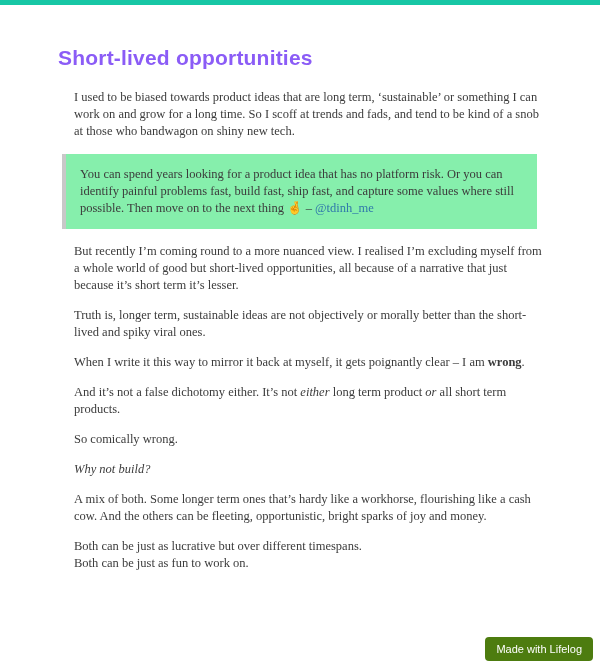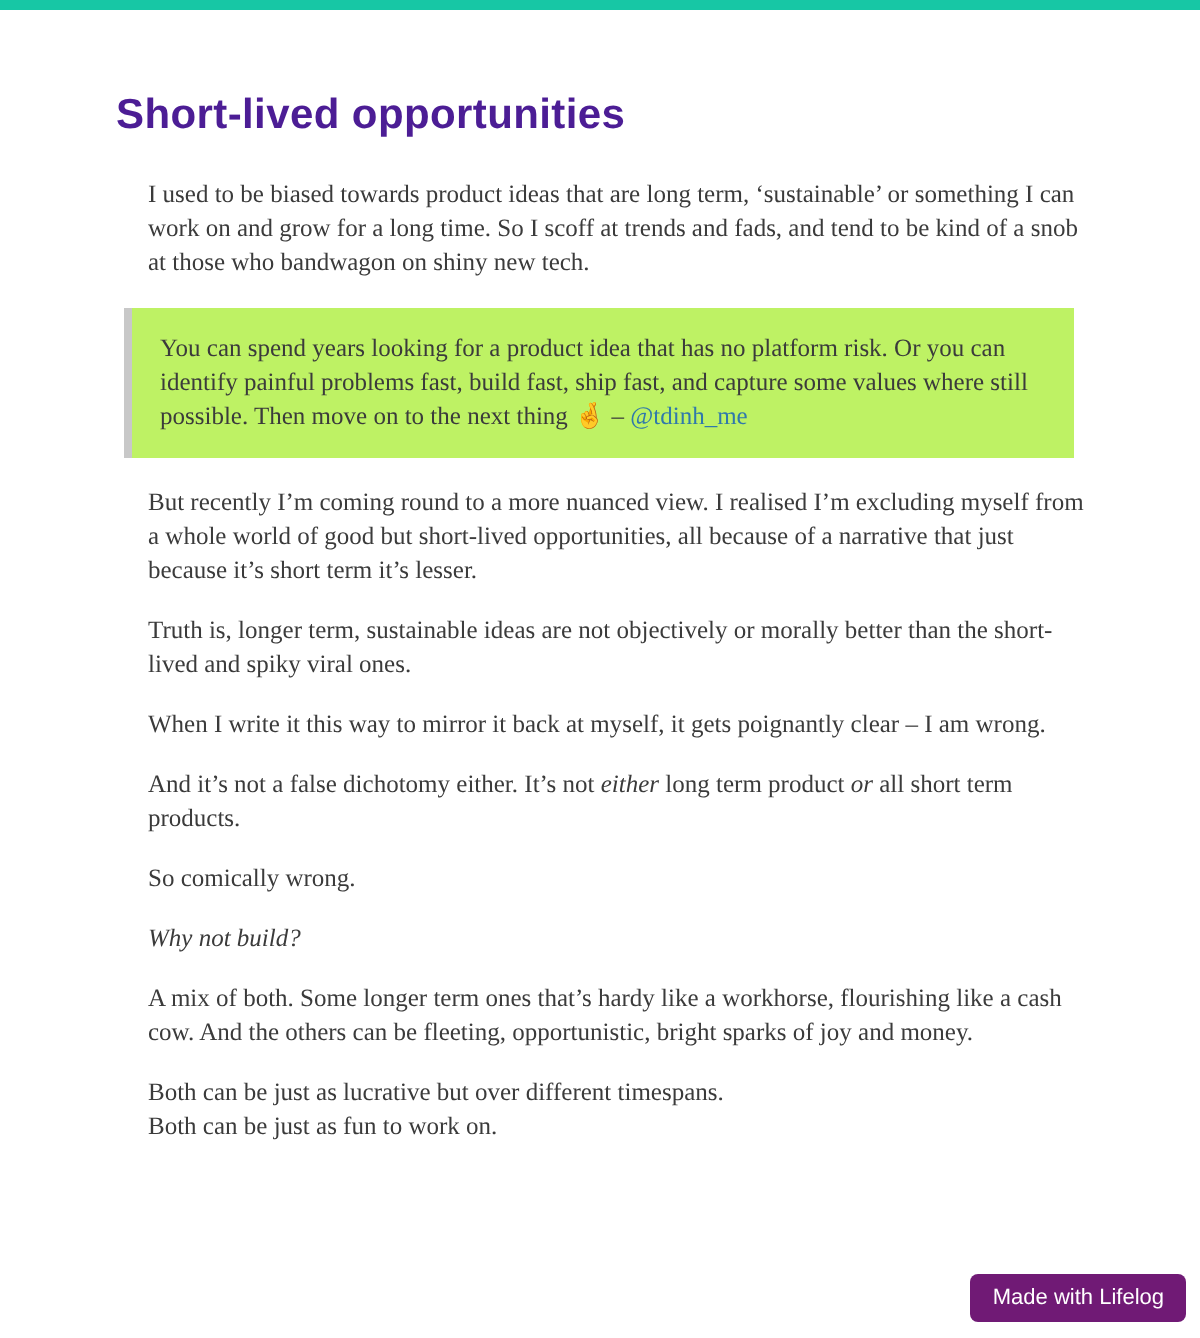--- a/index.html
+++ b/index.html
@@ -20,21 +20,21 @@
     background: #17c7a5;
   }
   .container {
     padding: 41px 58px 0 58px;
   }
   h1.page-title {
     margin: 0 0 19px 0;
     font-family: "Liberation Sans", sans-serif;
     font-size: 21px;
     font-weight: 700;
-    color: #4c1d95;
+    color: #8b5cf6;
     letter-spacing: 0.2px;
   }
   .byline {
     font-size: 11px;
     color: #9b9b9b;
     margin: 0 0 17px 0;
   }
   .byline .sep {
     margin: 0 5px;
     font-size: 10px;
@@ -43,36 +43,36 @@
     font-family: "Liberation Serif", serif;
     font-size: 12.5px;
     line-height: 1.36;
     color: #3b3b3b;
   }
   .article-body p.para {
     margin: 0 0 13px 16px;
   }
   .article-body blockquote.quote {
     margin: 14px 5px 14px 4px;
-    background: #bef264;
+    background: #86efac;
     border-left: 4px solid #c8c8c8;
     padding: 12px 16px 12px 14px;
   }
   .article-body a {
     color: #3079ab;
     text-decoration: none;
   }
   .article-body strong {
-    font-weight: 400;
+    font-weight: 700;
   }
   .made-with-badge {
     position: absolute;
     right: 7px;
     bottom: 8px;
-    background: #701a75;
+    background: #4d7c0f;
     color: #ffffff;
     font-family: "Liberation Sans", sans-serif;
     font-size: 11px;
     padding: 6px 11px;
     border: none;
     border-radius: 4px;
     cursor: pointer;
   }
 </style>
 </head>

